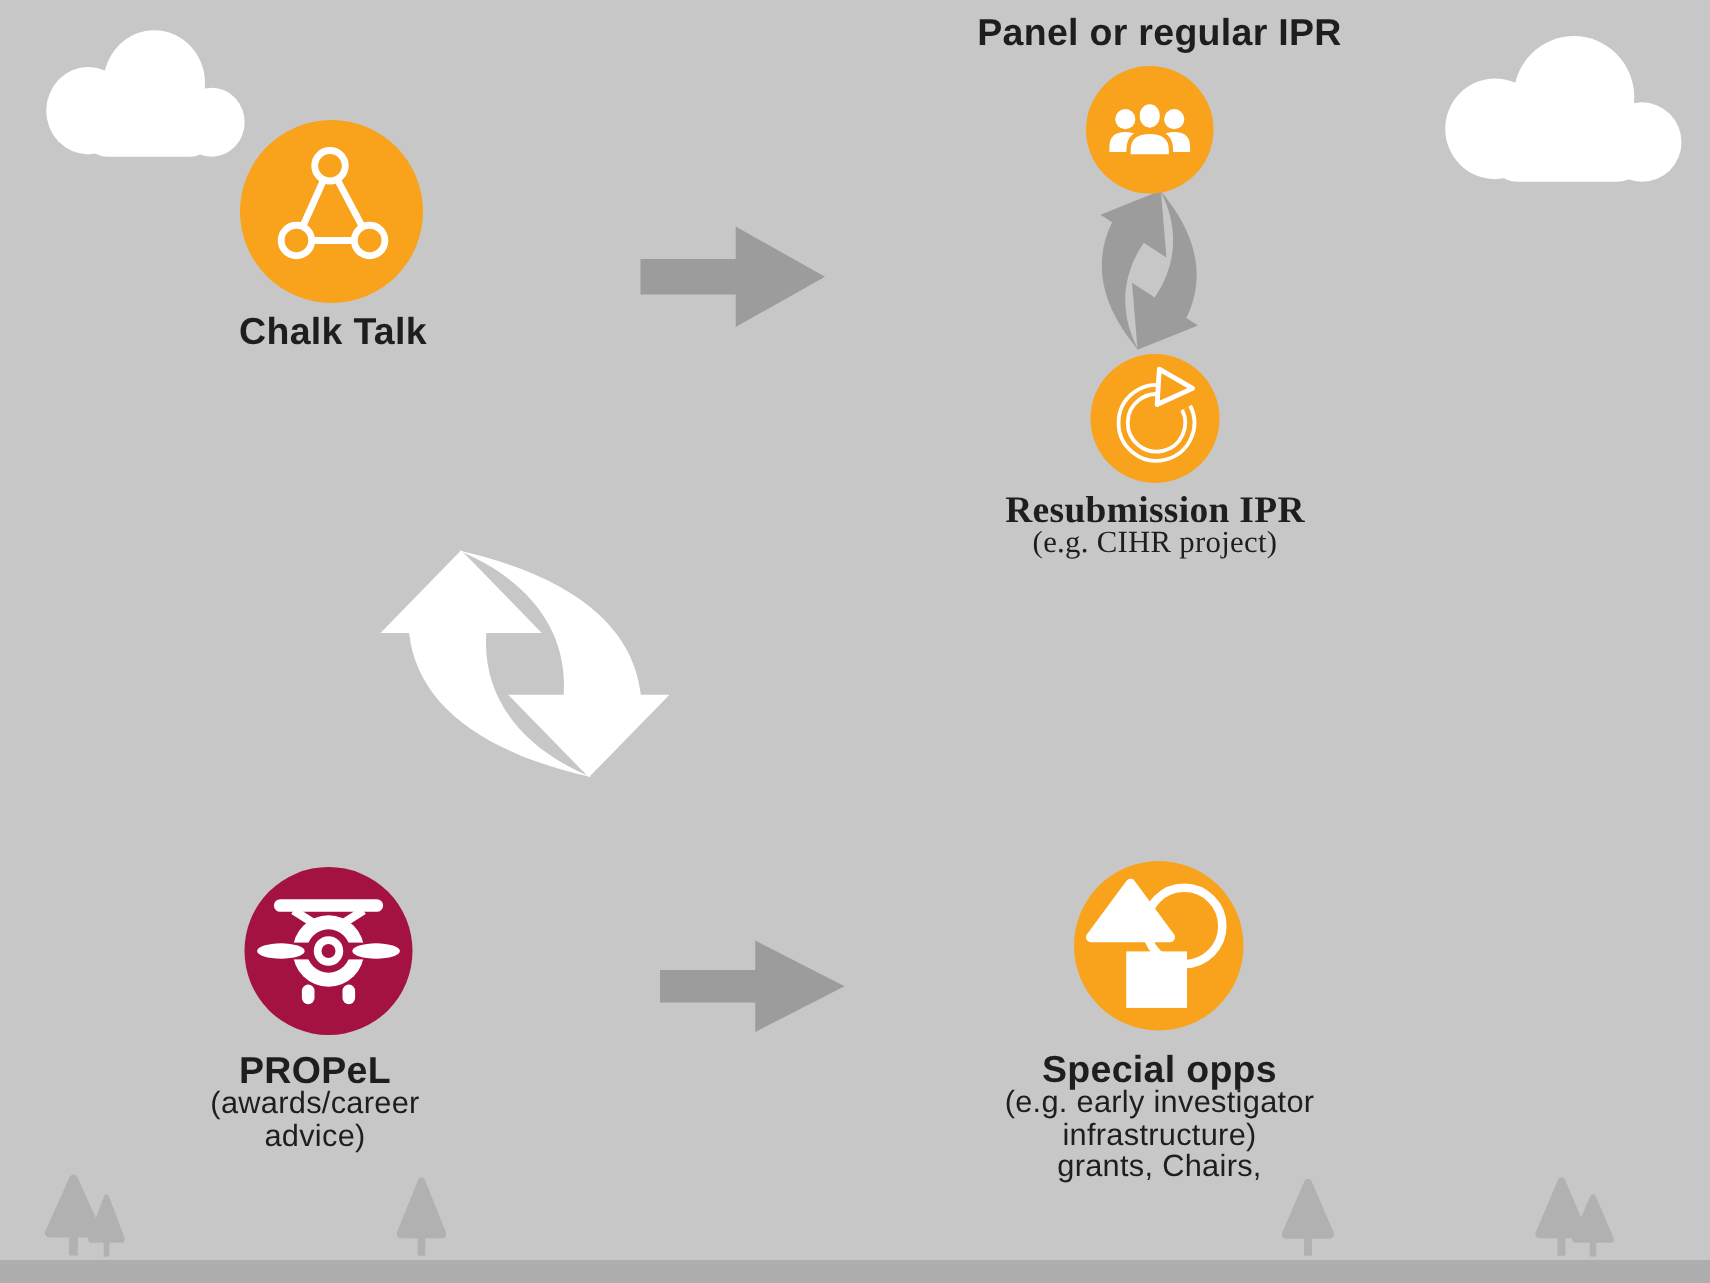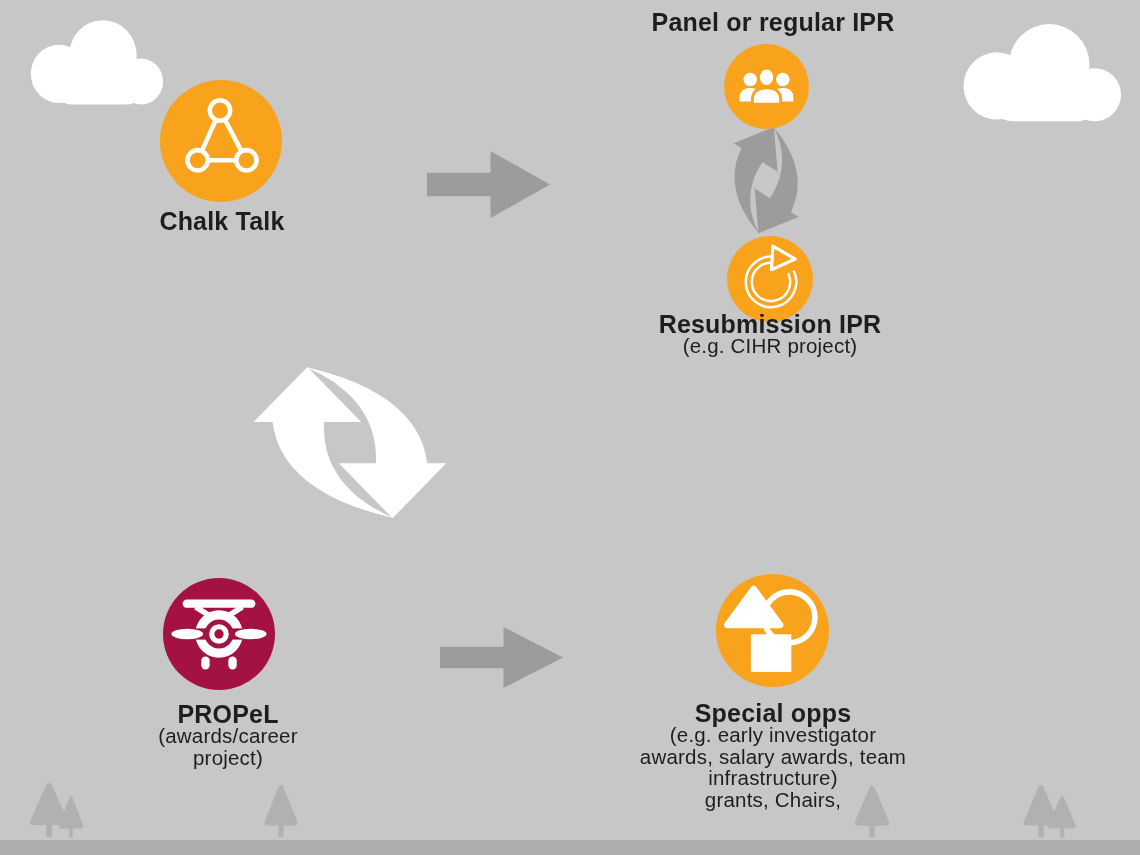--- a/index.html
+++ b/index.html
@@ -144,21 +144,21 @@
     </svg>
   </div>
 
   <div class="bubble orange" style="left:727px;top:236px;width:86px;height:86px;">
     <svg viewBox="0 0 120 120">
       <path d="M69 34 A31 31 0 1 0 89 50" fill="none" stroke="#ffffff" stroke-width="12"></path>
       <path d="M69 34 A31 31 0 1 0 89 50" fill="none" stroke="#f9a21b" stroke-width="5"></path>
       <polygon points="64,14 95,32 62,47" fill="#f9a21b" stroke="#ffffff" stroke-width="4.5" stroke-linejoin="round"></polygon>
     </svg>
   </div>
-  <div class="node-label" style="left:620px;top:313px;width:300px;">
+  <div class="node-label" style="left:620px;top:330px;width:300px;font-family:Liberation Serif, serif;">
     <div class="node-title">Resubmission IPR</div>
     <div class="node-sub">(e.g. CIHR project)</div>
   </div>
 
   <div class="bubble maroon" style="left:163px;top:578px;width:112px;height:112px;">
     <svg viewBox="0 0 120 120">
       <rect x="21" y="23" width="78" height="9" rx="4.5" fill="#ffffff"></rect>
       <g stroke="#ffffff" stroke-width="6">
         <line x1="35" y1="31" x2="57" y2="45"></line>
         <line x1="85" y1="31" x2="63" y2="45"></line>
@@ -167,34 +167,33 @@
       <circle cx="60" cy="60" r="15.5" fill="#a31240"></circle>
       <rect x="27" y="54" width="66" height="12" fill="#a31240"></rect>
       <ellipse cx="26" cy="60" rx="17" ry="5.5" fill="#ffffff"></ellipse>
       <ellipse cx="94" cy="60" rx="17" ry="5.5" fill="#ffffff"></ellipse>
       <circle cx="60" cy="60" r="10.5" fill="#ffffff"></circle>
       <circle cx="60" cy="60" r="5" fill="#a31240"></circle>
       <rect x="41" y="84" width="9" height="14" rx="4.5" fill="#ffffff"></rect>
       <rect x="70" y="84" width="9" height="14" rx="4.5" fill="#ffffff"></rect>
     </svg>
   </div>
-  <div class="node-label" style="left:78px;top:703px;width:300px;">
+  <div class="node-label" style="left:60px;top:703px;width:300px;">
     <div class="node-title">PROPeL</div>
     <div class="node-sub">(awards/career</div>
-    <div class="node-sub">project)</div>
+    <div class="node-sub">advice)</div>
   </div>
 
   <div class="bubble orange" style="left:716px;top:574px;width:113px;height:113px;">
     <svg viewBox="0 0 120 120">
       <circle cx="78" cy="46" r="27" fill="none" stroke="#ffffff" stroke-width="6"></circle>
       <path d="M40 16 L68 54 L12 54 Z" fill="#ffffff" stroke="#ffffff" stroke-width="7" stroke-linejoin="round"></path>
       <rect x="37" y="64" width="43" height="40" fill="#ffffff"></rect>
     </svg>
   </div>
   <div class="node-label" style="left:612px;top:702px;width:322px;">
     <div class="node-title">Special opps</div>
     <div class="node-sub">(e.g. early investigator</div>
-    <div class="node-sub">awards, salary awards, team</div>
     <div class="node-sub">infrastructure)</div>
     <div class="node-sub">grants, Chairs,</div>
   </div>
 
 </div>
 
 </body></html>

